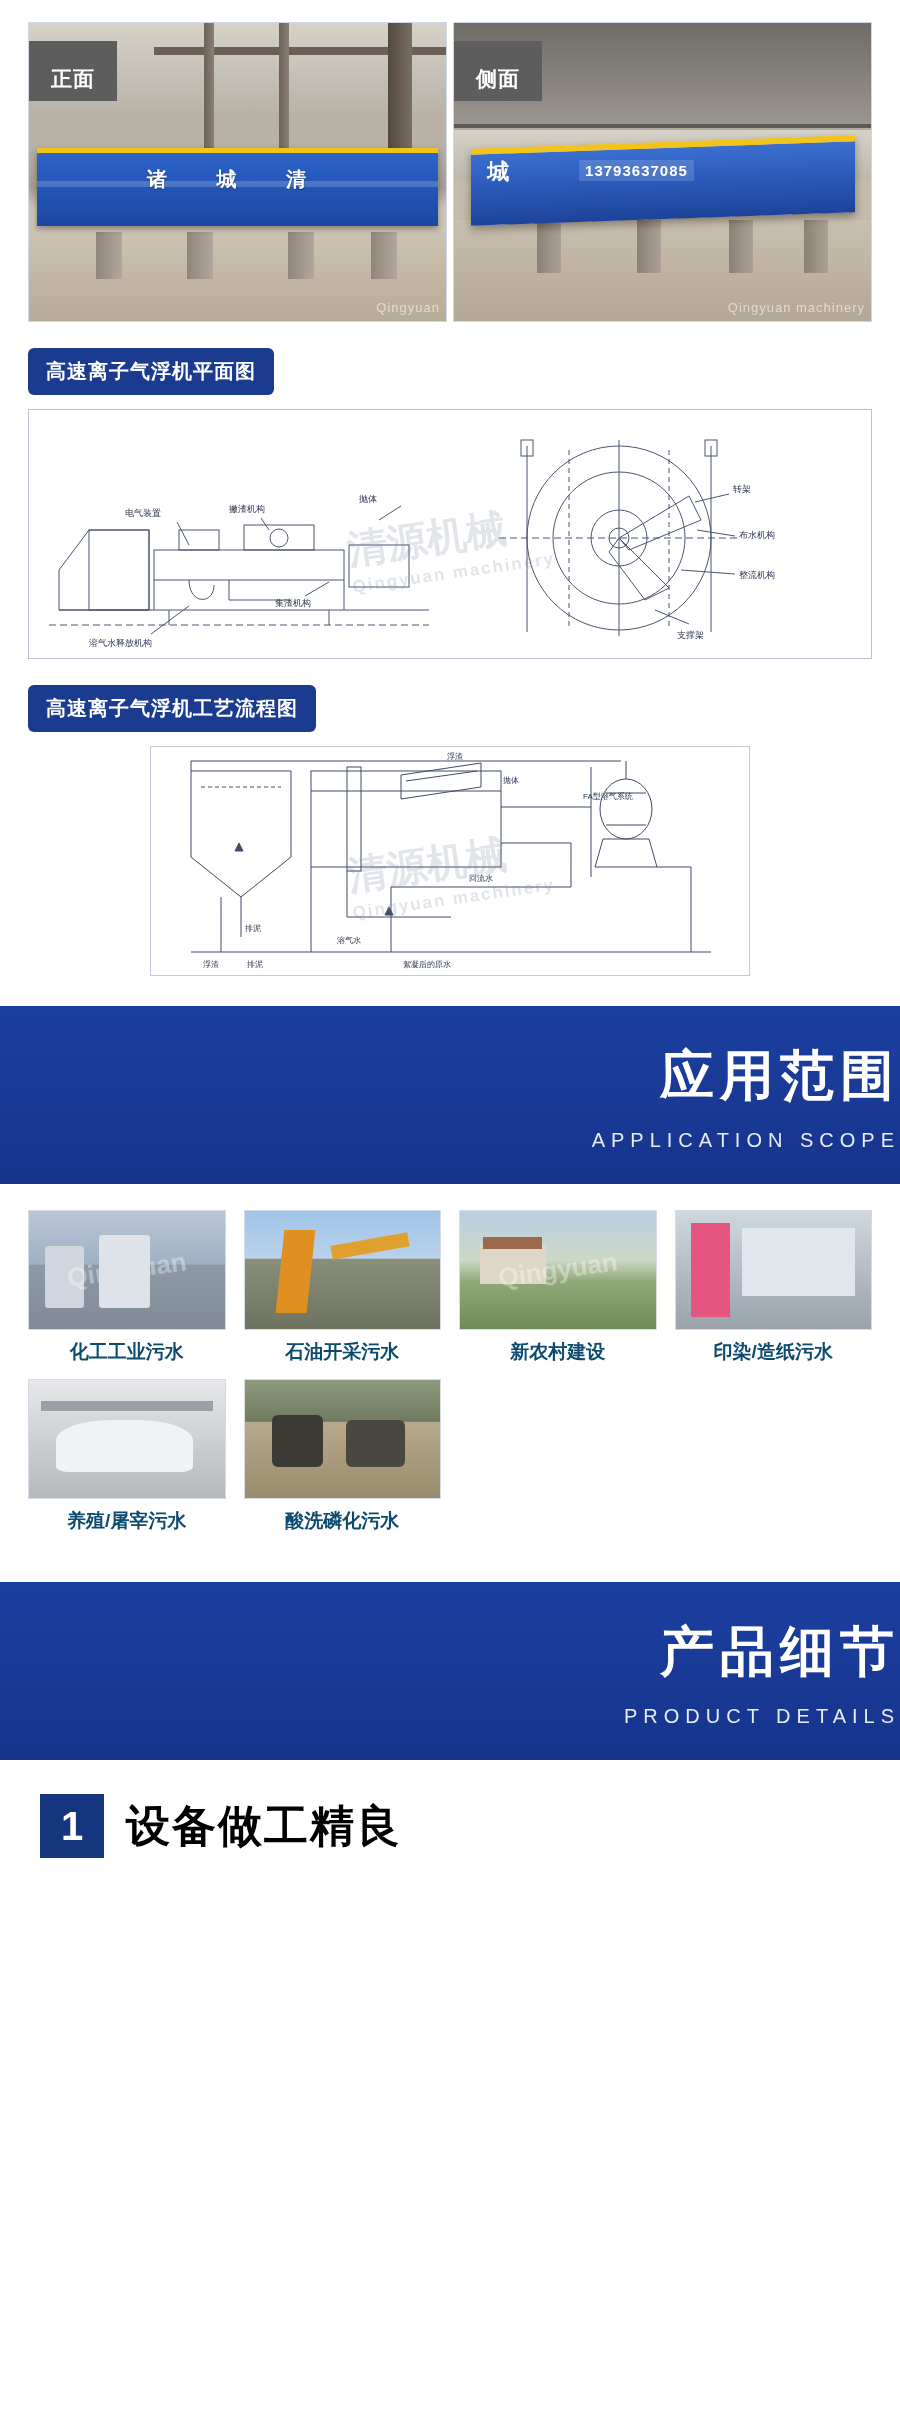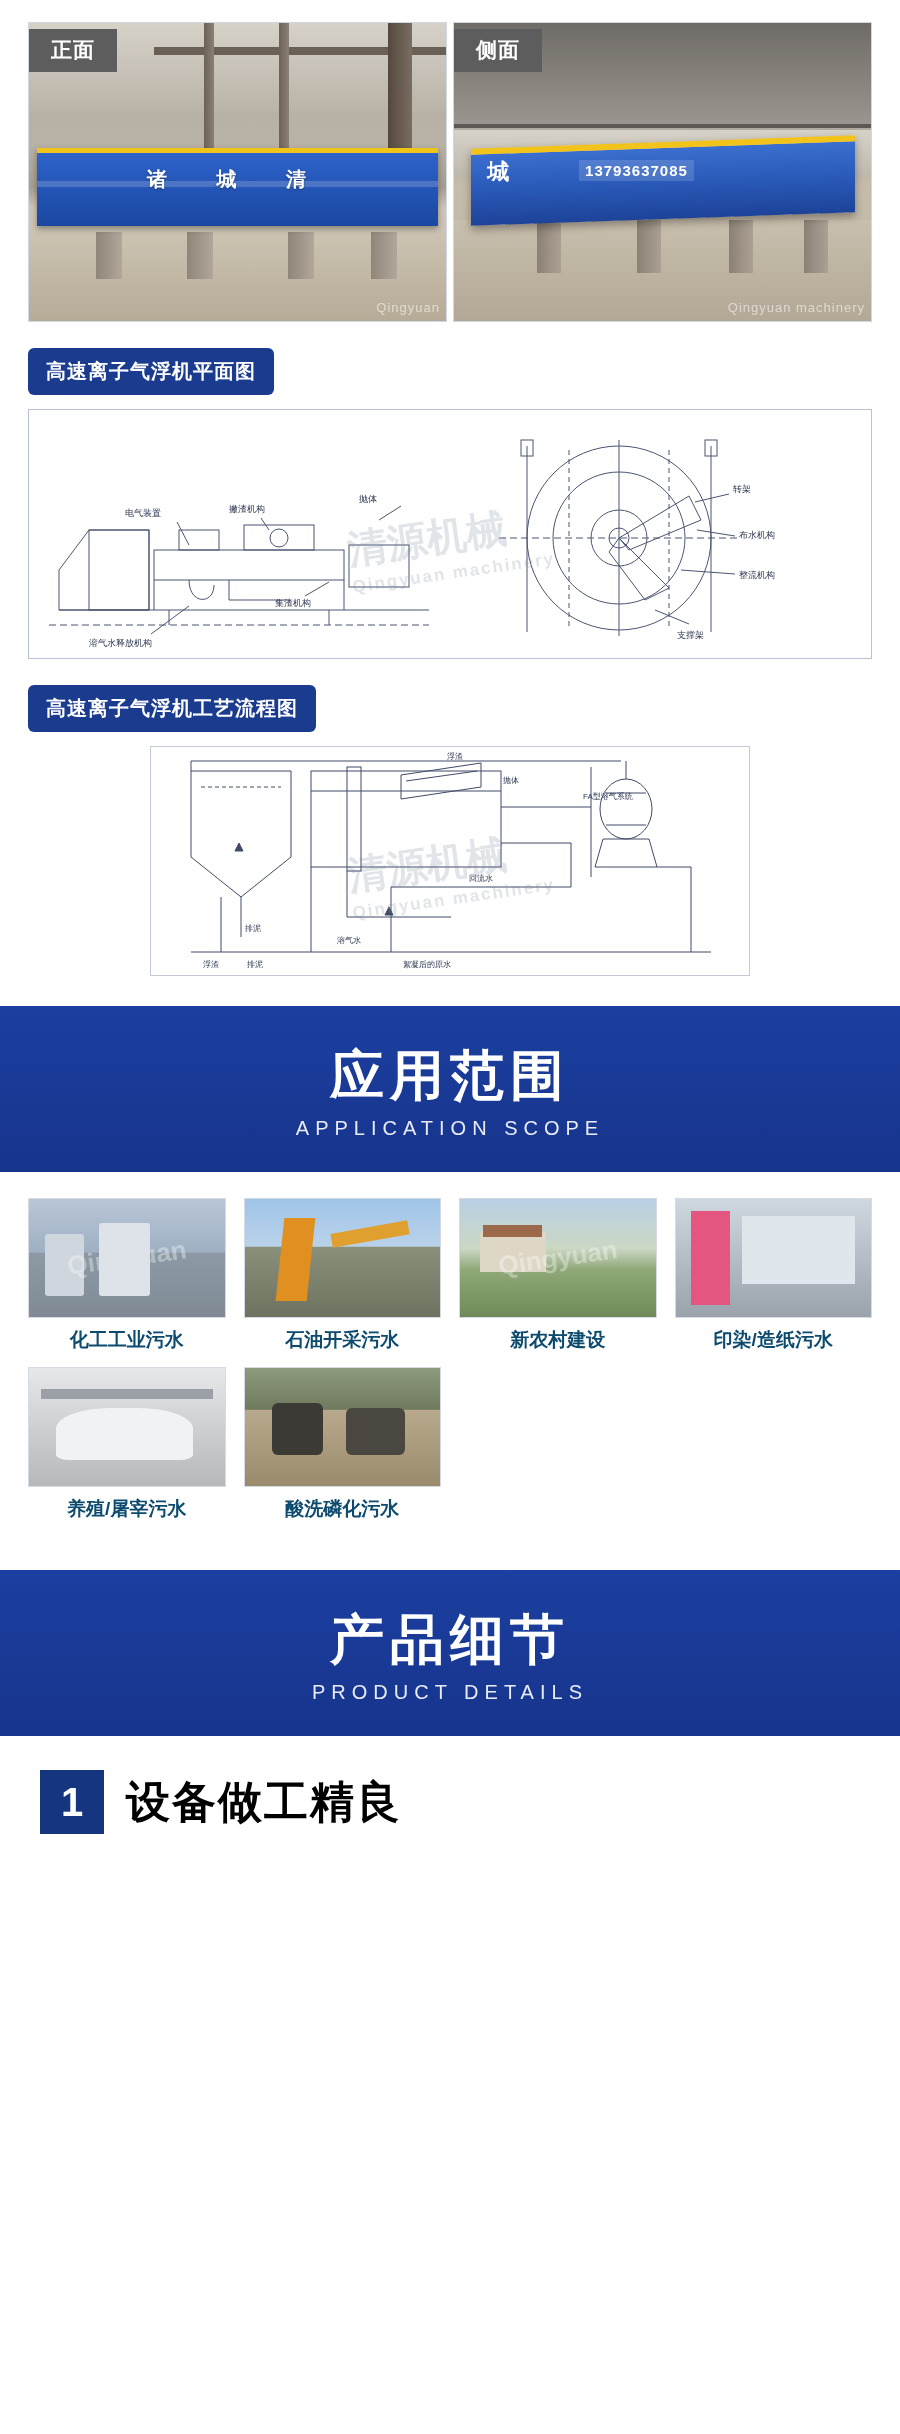--- a/index.html
+++ b/index.html
@@ -12,23 +12,23 @@
   }
   .page { width:900px; position:relative; overflow:hidden; }
 
   
   .photo-row { display:flex; gap:6px; padding:22px 28px 0 28px; }
   .photo {
     position:relative; flex:1 1 0; height:300px; overflow:hidden;
     border:1px solid #cfd6e4;
   }
   .photo .caption {
-    position:absolute; left:0; top:6px; z-index:5;
+    position:absolute; left:0; top:18px; z-index:5;
     background:#5d5d5d; color:#fff; font-size:21px; font-weight:bold;
-    padding:7px 22px 8px 22px; letter-spacing:1px;
+    padding:24px 22px 8px 22px; letter-spacing:1px;
   }
   
   .scene1 {
     position:absolute; inset:0;
     background:
       linear-gradient(180deg,#cfc9bd 0%,#b7b0a4 22%,#b9b3a7 40%,#a79e92 55%,#cfc6b7 62%,#c6bdae 100%);
   }
   .scene1 .sky { position:absolute; left:0; top:0; width:100%; height:30%;
     background:linear-gradient(180deg,#d7d2c8,#b9b3a8); }
   .scene1 .beamv { position:absolute; top:0; width:10px; height:55%;
@@ -101,24 +101,24 @@
     position:absolute; left:50%; top:55%; transform:translate(-50%,-50%) rotate(-8deg);
     color:rgba(120,130,150,.22); font-size:40px; font-weight:bold; white-space:nowrap;
   }
   .wm-sub { font-size:17px; letter-spacing:2px; display:block; text-align:center; }
 
   svg { display:block; }
 
   
   .banner {
     background:linear-gradient(180deg,#1b3fa0 0%,#17348c 100%);
-    color:#fff; text-align:center; padding:34px 0 32px 0; margin-top:30px;
+    color:#fff; text-align:right; padding:34px 0 32px 0; margin-top:30px;
   }
   .banner h2 { margin:0; font-size:54px; font-weight:bold; letter-spacing:6px; }
-  .banner .en { margin-top:4px; font-size:20px; letter-spacing:6px; color:#e8ecf7; }
+  .banner .en { margin-top:16px; font-size:20px; letter-spacing:6px; color:#e8ecf7; }
 
   
   .app-grid {
     display:grid; grid-template-columns:repeat(4,1fr); gap:14px 18px;
     padding:26px 28px 18px 28px; background:#fff; position:relative;
   }
   .app-cell { text-align:center; }
   .app-img { height:120px; position:relative; overflow:hidden; border:1px solid #d5dae5; }
   .app-cap { margin-top:9px; font-size:19px; font-weight:bold; color:#0c4a6e; }
   .app-wm { position:absolute; left:50%; top:50%; transform:translate(-50%,-50%) rotate(-8deg);

